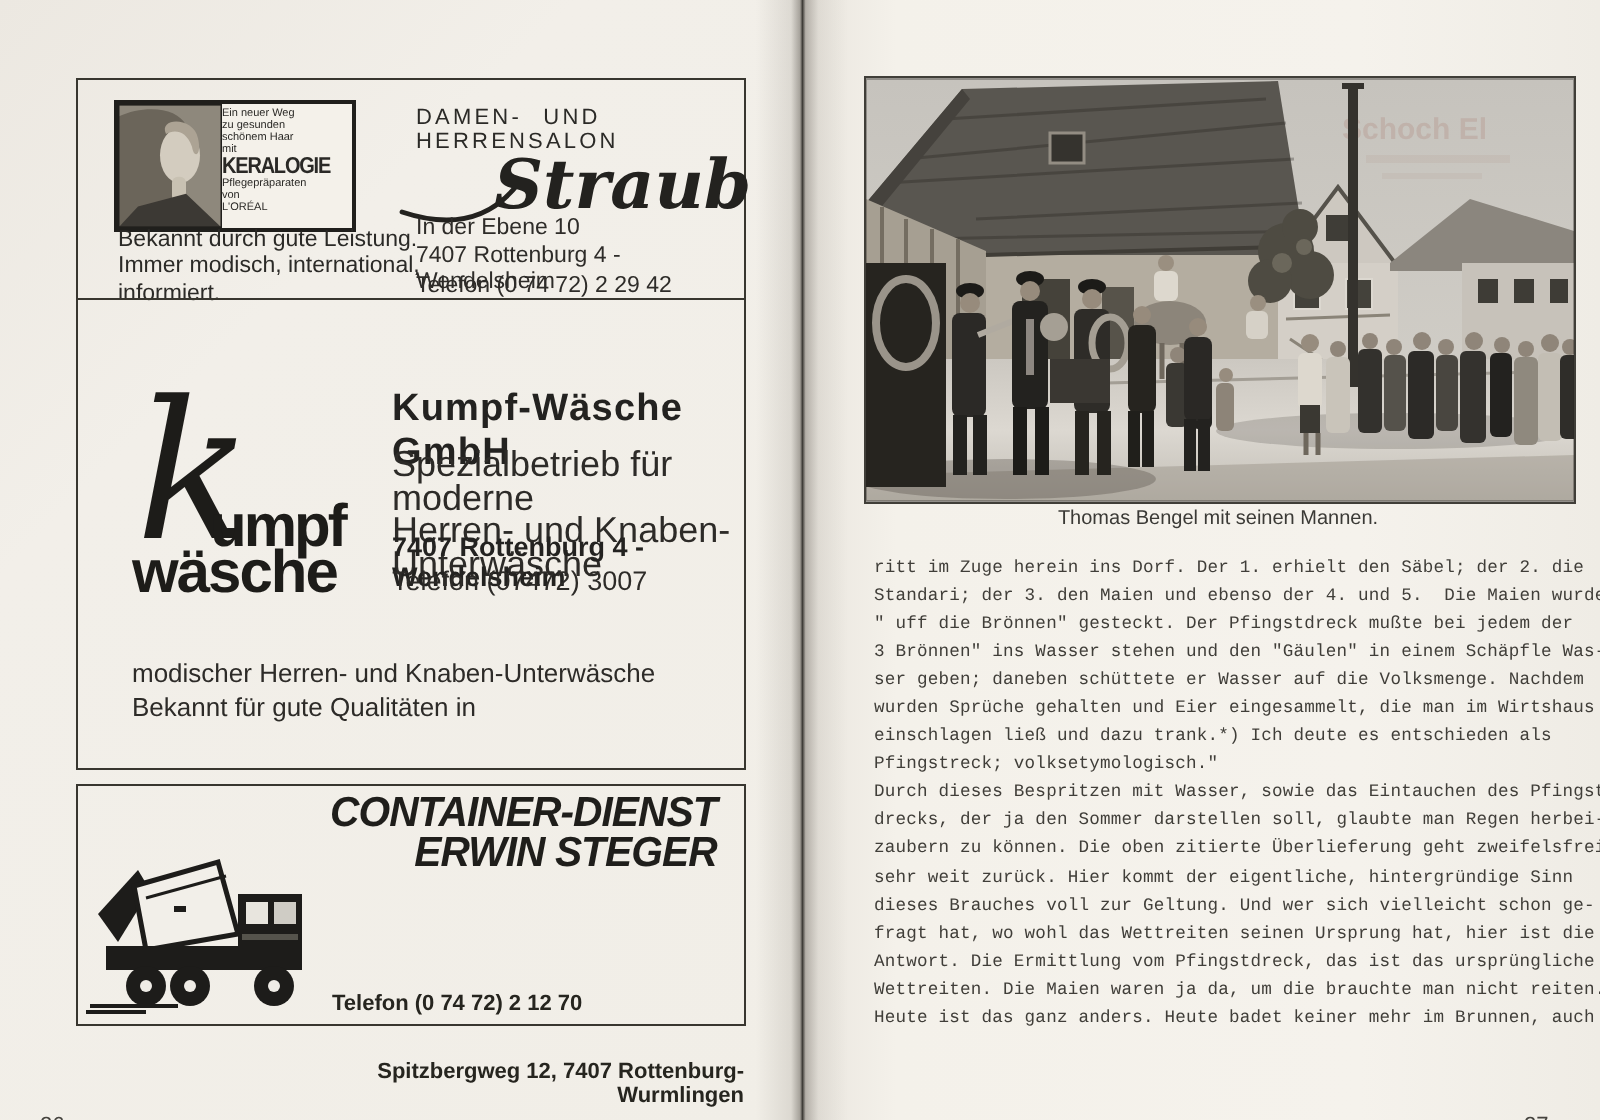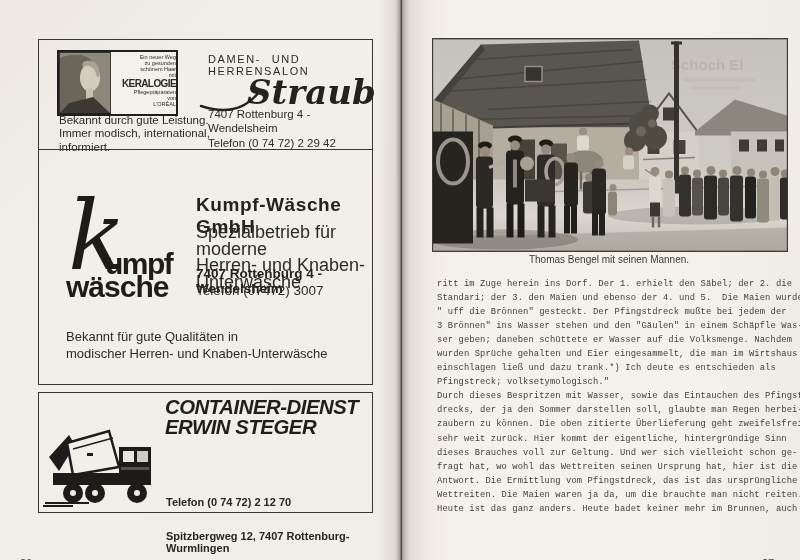--- a/index.html
+++ b/index.html
@@ -8,26 +8,26 @@
           box-shadow:inset 0 0 50px rgba(95,88,76,.22);}
   .page{position:absolute;top:0;height:560px;}
   .page-left{left:0;width:400px;background:linear-gradient(135deg,#ece8e1 0%,#f2efe9 30%,#f1eee7 100%);}
   .page-right{left:400px;width:400px;background:linear-gradient(90deg,#e9e5de 0%,#f4f1ea 12%,#f5f2ec 70%,#efece5 100%);}
   .gutter{position:absolute;left:378px;top:0;width:46px;height:560px;pointer-events:none;
           background:linear-gradient(90deg,rgba(110,104,94,0) 0%,rgba(110,104,94,.16) 38%,rgba(70,65,57,.45) 48%,rgba(32,30,26,.85) 50.5%,rgba(80,74,66,.35) 54%,rgba(110,104,94,.10) 68%,rgba(110,104,94,0) 100%);}
 
   
   .adframe{position:absolute;left:38px;top:39px;width:333px;height:344px;border:1.5px solid #38362f;}
   .divider{position:absolute;left:0;top:109px;width:100%;border-top:1.5px solid #38362f;}
-  .adbox3{position:absolute;left:38px;top:392px;width:333px;height:119px;border:1.5px solid #38362f;}
+  .adbox3{position:absolute;left:38px;top:392px;width:333px;height:119px;border:1.5px solid #38362f;text-align:right;}
 
   
   .inset{position:absolute;left:18px;top:10px;width:117px;height:62px;border:2px solid #201f1c;background:#f4f1ea;display:flex;}
   .inset-photo{width:52px;height:100%;}
-  .inset-text{flex:1;text-align:right;padding-top:2px;line-height:6px;font-size:5.5px;color:#2a2926;}
+  .inset-text{flex:1;text-align:left;padding-top:2px;line-height:6px;font-size:5.5px;color:#2a2926;}
   .inset-brand{font-size:10px;font-weight:bold;letter-spacing:-.6px;line-height:10px;margin-top:1px;transform:scaleY(1.15);}
   .inset-bottom{font-size:5.5px;line-height:6px;}
   .straub-slogan{position:absolute;left:20px;top:74px;font-size:11.5px;line-height:13.4px;color:#2b2a27;}
   .salon-header{position:absolute;left:169px;top:13px;font-size:11px;letter-spacing:1.6px;word-spacing:6px;color:#2b2a27;}
   .straub-script{position:absolute;left:158px;top:26px;font-weight:bold;}
   .straub-addr{position:absolute;left:169px;top:68px;font-size:11.5px;line-height:13.5px;}
   .straub-phone{position:absolute;left:169px;top:97px;font-size:11.5px;}
 
   
   .k-glyph{position:absolute;left:29px;top:148px;font-family:"DejaVu Serif",serif;font-style:italic;font-size:96px;line-height:1;color:#1d1c19;}
@@ -98,41 +98,42 @@
             <div>informiert.</div>
           </div>
         <div class="salon-header">DAMEN- UND HERRENSALON</div>
         <div class="straub-script">
           <svg width="190" height="50" viewBox="0 0 190 50">
             <path d="M4,40 C28,48 48,44 62,26" fill="none" stroke="#23221f" stroke-width="2.4" stroke-linecap="round"></path>
             <text x="50" y="38" font-family="'DejaVu Serif',serif" font-style="italic" font-size="34" fill="#23221f">Straub</text>
           </svg>
         </div>
         <div class="straub-addr">
+          <div>In der Ebene 10</div>
           <div>7407 Rottenburg 4 - Wendelsheim</div>
         </div>
         <div class="straub-phone">Telefon (0 74 72) 2 29 42</div>
       </div>
 
       <div class="divider"></div>
 
       <div>
         <span class="k-glyph">k</span>
         <span class="k-rest">umpf</span>
         <span class="k-bottom">wäsche</span>
         <div class="kumpf-title">Kumpf-Wäsche GmbH</div>
         <div class="kumpf-sub">
             <div>Spezialbetrieb für moderne</div>
             <div>Herren- und Knaben-Unterwäsche</div>
           </div>
         <div class="kumpf-addr">7407 Rottenburg 4 - Wendelsheim</div>
         <div class="kumpf-phone">Telefon (07472) 3007</div>
         <div class="kumpf-slogan">
+            <div>modischer Herren- und Knaben-Unterwäsche</div>
             <div>Bekannt für gute Qualitäten in</div>
-            <div>modischer Herren- und Knaben-Unterwäsche</div>
           </div>
       </div>
     </div>
 
     <div class="adbox3">
       <div class="steger-title">
         <div>CONTAINER-DIENST</div>
         <div>ERWIN STEGER</div>
       </div>
       <div class="steger-addr">Spitzbergweg 12, 7407 Rottenburg-Wurmlingen</div>

